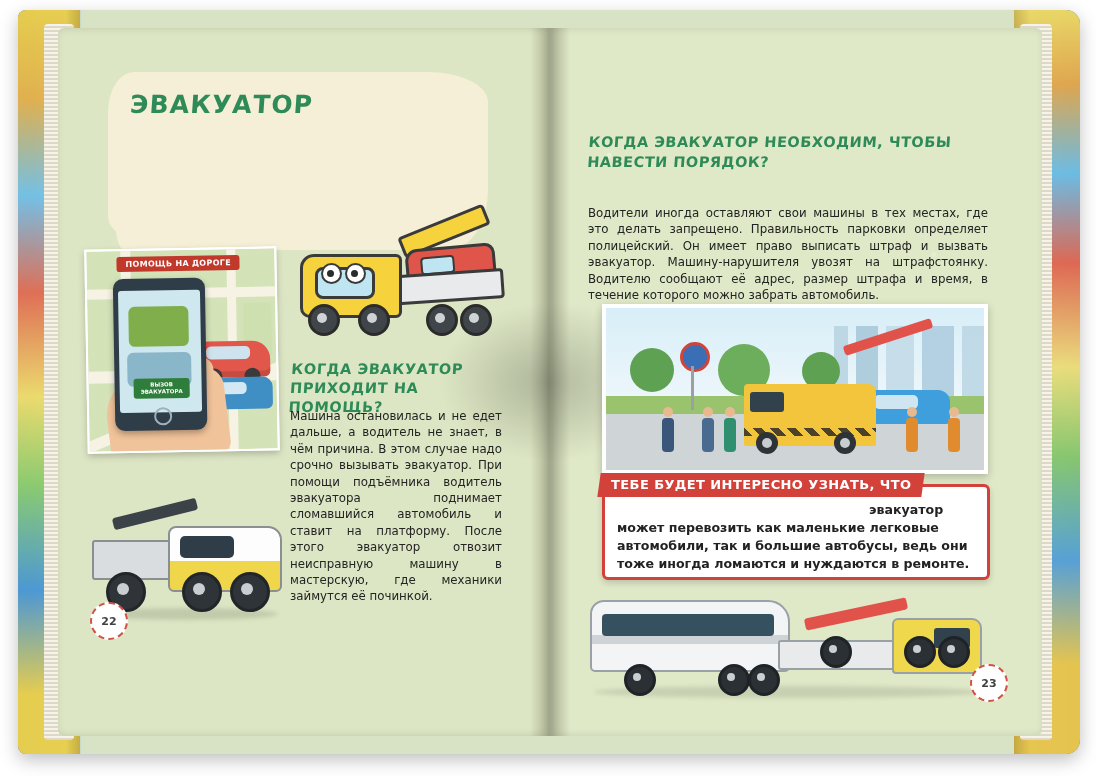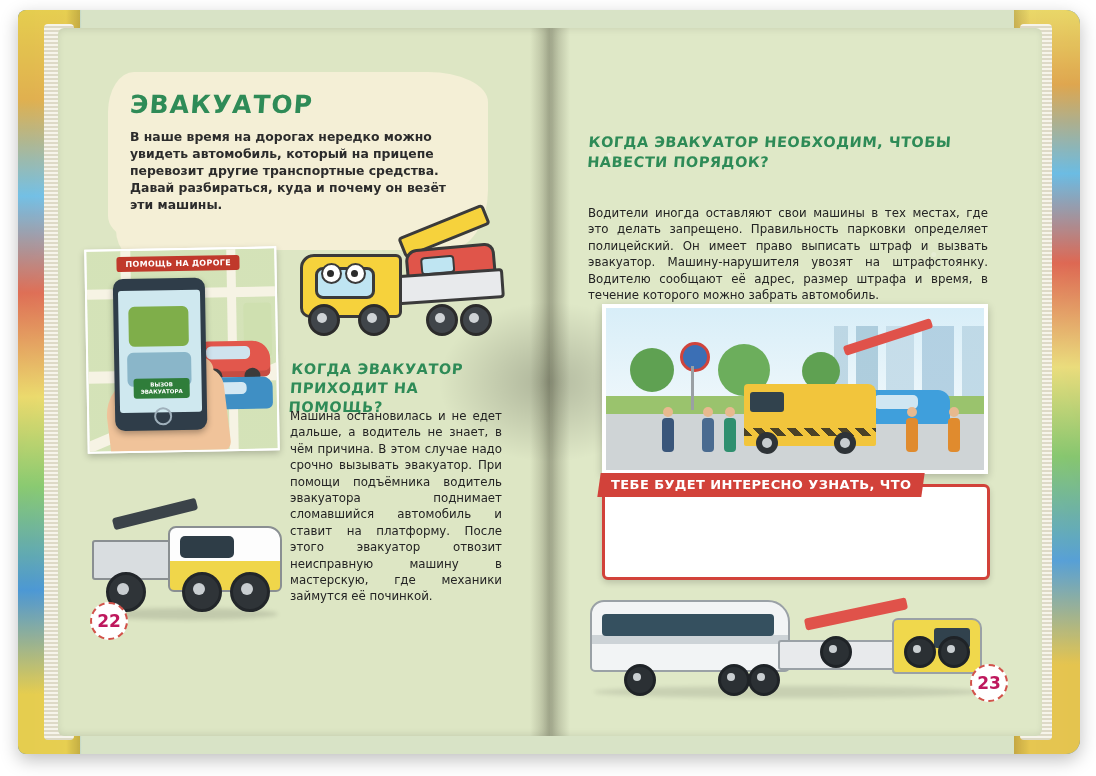--- a/index.html
+++ b/index.html
@@ -520,22 +520,22 @@
     filter: blur(2px);
   }
 
   
   .page-num {
     position: absolute;
     width: 34px; height: 34px;
     border-radius: 50%;
     background: #ffffff;
     border: 2px dashed #d2524a;
-    color: #be185d;
-    font-size: 17px;
+    color: #404040;
+    font-size: 11px;
     font-weight: bold;
     display: flex;
     align-items: center;
     justify-content: center;
     font-family: "DejaVu Sans", sans-serif;
   }
   .page-num-left { left: 32px; top: 574px; }
   .page-num-right { left: 420px; top: 636px; }
 
   
@@ -824,21 +824,20 @@
       <div class="page-block-left"></div>
       <div class="page-block-right"></div>
 
       <div class="spread">
 
         <div class="page page-left">
           <div class="page-texture"></div>
 
           <div class="cream-blob"></div>
           <div class="title-main">ЭВАКУАТОР</div>
-          <div class="intro-text">В наше время на дорогах нередко можно увидеть автомобиль, который на прицепе перевозит другие транспортные средства. Давай разбираться, куда и почему он везёт эти машины.</div>
 
           <div class="phone-card">
             <div class="map-bg"></div>
             <div class="map-road h1"></div>
             <div class="map-road h2"></div>
             <div class="map-road v1"></div>
             <div class="map-road v2"></div>
             <div class="map-road d1"></div>
             <div class="map-green" style="left:156px;top:54px;width:28px;height:54px;"></div>
             <div class="map-green" style="left:52px;top:62px;width:60px;height:40px;"></div>
@@ -939,20 +938,24 @@
 
             <div class="sp-person" style="left:56px;"></div>
             <div class="sp-person" style="left:96px;background:#4a6b90;"></div>
             <div class="sp-person" style="left:118px;background:#2f8f6f;"></div>
             <div class="sp-person" style="left:300px;background:#e08b2e;"></div>
             <div class="sp-person" style="left:342px;background:#e08b2e;"></div>
           </div>
 
           <div class="factbox">
             <div class="fact-banner"><span>ТЕБЕ БУДЕТ ИНТЕРЕСНО УЗНАТЬ, ЧТО</span></div>
+            <div class="fact-text">
+              <span class="lead">эвакуатор</span>
+              <span>может перевозить как маленькие легковые автомобили, так и большие автобусы, ведь они тоже иногда ломаются и нуждаются в ремонте.</span>
+            </div>
           </div>
 
           <div class="bus-scene">
             <div class="scene-shadow"></div>
             <div class="bus">
               <div class="band"></div>
             </div>
             <div class="bus-wheel" style="left:34px;"></div>
             <div class="bus-wheel" style="left:128px;"></div>
             <div class="bus-wheel" style="left:158px;"></div>

